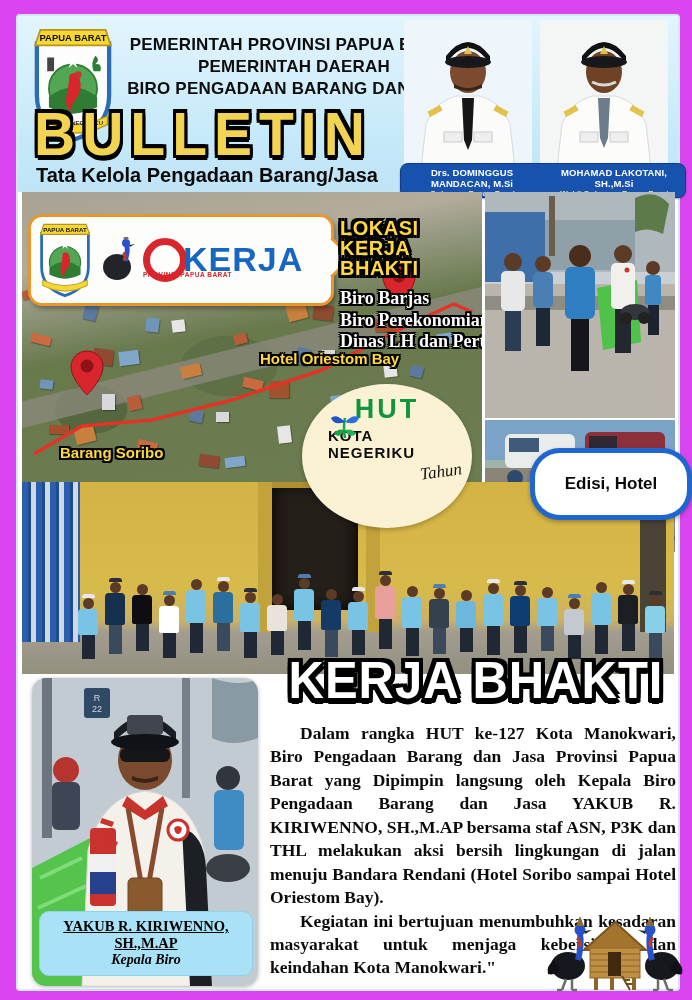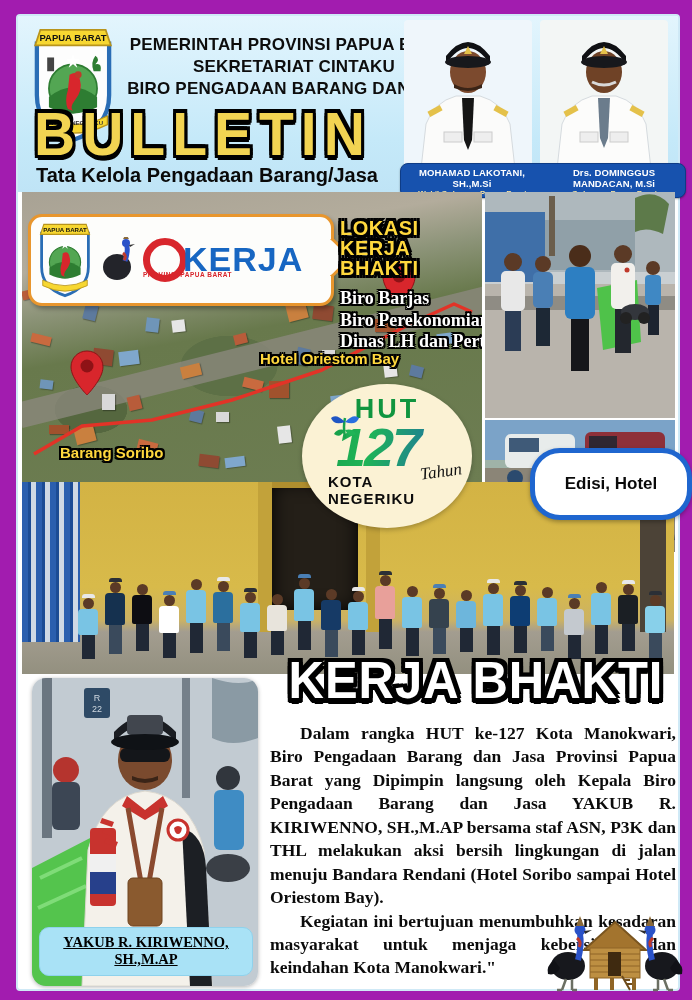--- a/index.html
+++ b/index.html
@@ -1,16 +1,16 @@
 <!DOCTYPE html>
 <html><head>
 <meta charset="utf-8">
 <style>
   html,body{margin:0;padding:0;background:#e9e9e9;}
-  .page{position:relative;width:692px;height:1000px;background:#a21caf;overflow:hidden;
+  .page{position:relative;width:692px;height:1000px;background:#d946ef;overflow:hidden;
         font-family:"Liberation Sans",sans-serif;margin:0 auto;}
   .frame{position:absolute;left:16px;top:14px;width:660px;height:973px;background:#ffffff;
          border:2px solid #cfe9f6;border-radius:4px;}
 
   
   .header-band{position:absolute;left:0;top:0;width:100%;height:176px;
     background:linear-gradient(180deg,#e3f5fd 0%,#c5e9f9 70%,#bfe4f6 100%);border-radius:2px 2px 0 0;}
   .crest{position:absolute;}
   .org-lines{position:absolute;left:96px;top:18px;width:360px;text-align:center;
     font-weight:700;font-size:17px;line-height:1.3;color:#0d0d0d;letter-spacing:.2px;}
@@ -141,21 +141,21 @@
         <circle cx="56" cy="58" r="4" fill="#c0392b"></circle>
         <polygon points="50,34 52,40 58,40 53,44 55,50 50,46 45,50 47,44 42,40 48,40" fill="#ffffff"></polygon>
         <rect x="20" y="38" width="8" height="16" fill="#444"></rect>
         <path d="M76,36 q6,4 0,10 q8,-2 6,8 l-8,0 q-4,-10 2,-18z" fill="#2e7d32"></path>
         <path d="M10,106 Q50,126 90,106 L90,116 Q50,136 10,116 Z" fill="#f7d731" stroke="#b8941c" stroke-width="1.5"></path>
         <text x="50" y="117" text-anchor="middle" font-size="7" font-weight="bold" fill="#333" font-family="Liberation Sans,sans-serif">CINTAKU NEGERIKU</text>
       </svg>
 
       <div class="org-lines">
         <div>PEMERINTAH PROVINSI PAPUA BARAT</div>
-        <div>SEKRETARIAT CINTAKU</div>
+        <div>PEMERINTAH DAERAH</div>
         <div>BIRO PENGADAAN BARANG DAN JASA</div>
       </div>
 
       <div class="bulletin">BULLETIN</div>
       <div class="tagline">Tata Kelola Pengadaan Barang/Jasa</div>
 
       <div class="official-photo" style="left:386px;">
         <svg width="128" height="158" viewBox="0 0 128 158">
           <rect width="128" height="158" fill="#eff6fb"></rect>
           <path d="M16,158 L22,104 Q30,82 52,76 L76,76 Q98,82 106,104 L112,158 Z" fill="#fbfbfa" stroke="#d5dade"></path>
@@ -184,26 +184,26 @@
           <ellipse cx="64" cy="52" rx="18" ry="21" fill="#6f4226"></ellipse>
           <path d="M52,62 Q64,68 76,62" stroke="#d8d8d8" stroke-width="3" fill="none"></path>
           <path d="M42,44 Q64,12 86,44 L86,36 Q64,8 42,36 Z" fill="#101114"></path>
           <ellipse cx="64" cy="42" rx="23" ry="6" fill="#17181c"></ellipse>
           <polygon points="64,26 60,34 68,34" fill="#e4c14a"></polygon>
         </svg>
       </div>
 
       <div class="name-bar">
         <div class="name-cell">
+          <div class="nm">Drs. DOMINGGUS MANDACAN, M.Si</div>
+          <div class="tt">Gubernur Papua Barat</div>
+        </div>
+        <div class="name-cell">
           <div class="nm">MOHAMAD LAKOTANI, SH.,M.Si</div>
           <div class="tt">Wakil Gubernur Papua Barat</div>
-        </div>
-        <div class="name-cell">
-          <div class="nm">Drs. DOMINGGUS MANDACAN, M.Si</div>
-          <div class="tt">Gubernur Papua Barat</div>
         </div>
       </div>
     </div>
 
     <div class="map">
       <div class="map-road"></div>
       <div id="houses">
           <div style="position: absolute; left: 0px; top: 98px; width: 13px; height: 9px; background: rgb(184, 92, 58); transform: rotate(-14deg); box-shadow: rgba(0, 0, 0, 0.3) 1px 1px 1px;"></div>
           <div style="position: absolute; left: 97px; top: 159px; width: 20px; height: 14px; background: rgb(127, 167, 204); transform: rotate(-7deg); box-shadow: rgba(0, 0, 0, 0.3) 1px 1px 1px;"></div>
           <div style="position: absolute; left: 194px; top: 220px; width: 13px; height: 10px; background: rgb(217, 217, 217); transform: rotate(0deg); box-shadow: rgba(0, 0, 0, 0.3) 1px 1px 1px;"></div>
@@ -491,21 +491,20 @@
 
     <div class="hut-badge">
       <svg class="sprout" width="34" height="30" viewBox="0 0 34 30">
         <path d="M17,28 Q15,16 17,8" stroke="#17a24b" stroke-width="2.5" fill="none"></path>
         <path d="M17,12 q-9,-9 -14,-4 q3,8 14,4z" fill="#1f55c4"></path>
         <path d="M17,12 q9,-9 14,-4 q-3,8 -14,4z" fill="#2a6fe0"></path>
         <path d="M17,20 q-8,-2 -11,4 q6,5 11,-4z" fill="#17a24b"></path>
         <path d="M17,20 q8,-2 11,4 q-6,5 -11,-4z" fill="#1fb457"></path>
       </svg>
       <div class="hut-word">HUT</div>
-      <div class="hut-127">127</div>
       <div class="hut-tahun">Tahun</div>
       <div class="hut-kota">KOTA</div>
       <div class="hut-manokwari">NEGERIKU</div>
     </div>
 
     <div class="edition">
       <div class="l1">Edisi, Hotel</div>
     </div>
 
     <h1 class="article-title">KERJA BHAKTI</h1>
@@ -543,20 +542,21 @@
         <path d="M142,150 q4,-4 8,0 q-1,6 -4,6 q-3,0 -4,-6z" fill="#c8332e"></path>
         <ellipse cx="113" cy="82" rx="27" ry="30" fill="#7a4a2e"></ellipse>
         <path d="M100,98 Q113,104 126,98 L126,102 Q113,108 100,102 Z" fill="#3a2417"></path>
         <rect x="88" y="70" width="50" height="14" rx="6" fill="#14161a"></rect>
         <path d="M82,64 Q113,30 144,64 L144,54 Q113,22 82,54 Z" fill="#1a1d22"></path>
         <rect x="95" y="37" width="36" height="20" rx="4" fill="#41464e"></rect>
         <ellipse cx="113" cy="64" rx="34" ry="8" fill="#0f1216"></ellipse>
       </svg>
       <figcaption class="caption">
         <div class="nm">YAKUB R. KIRIWENNO, SH.,M.AP</div>
+        <div class="rl">Kepala Biro</div>
       </figcaption>
     </figure>
 
     <svg class="birds-hut" width="142" height="78" viewBox="0 0 142 78">
       <g>
         <polygon points="40,36 71,8 102,36" fill="#a3742e" stroke="#7a5520" stroke-width="2"></polygon>
         <rect x="46" y="34" width="50" height="30" fill="#bd8f42" stroke="#8f6526"></rect>
         <path d="M46,40 h50 M46,46 h50 M46,52 h50 M46,58 h50" stroke="#8f6526" stroke-width="1"></path>
         <rect x="64" y="38" width="13" height="24" fill="#3f2a10"></rect>
         <rect x="50" y="64" width="4" height="12" fill="#8f6526"></rect>

